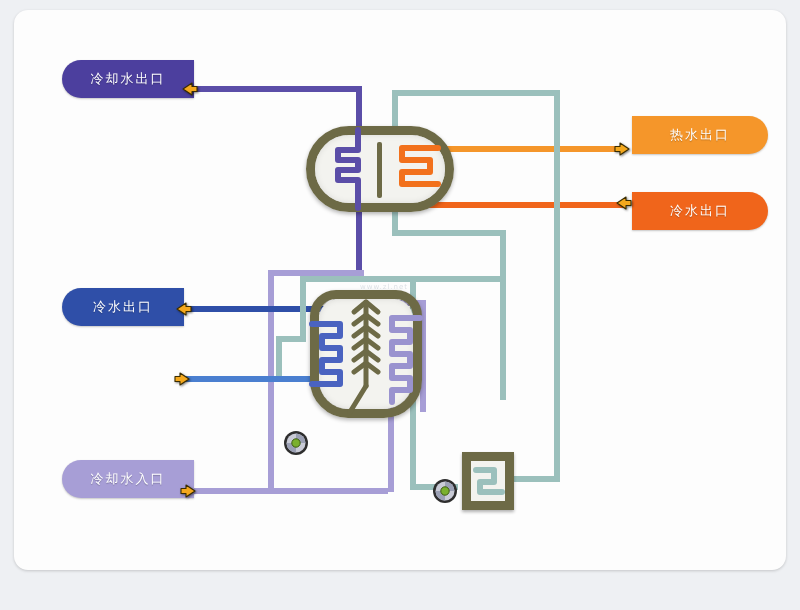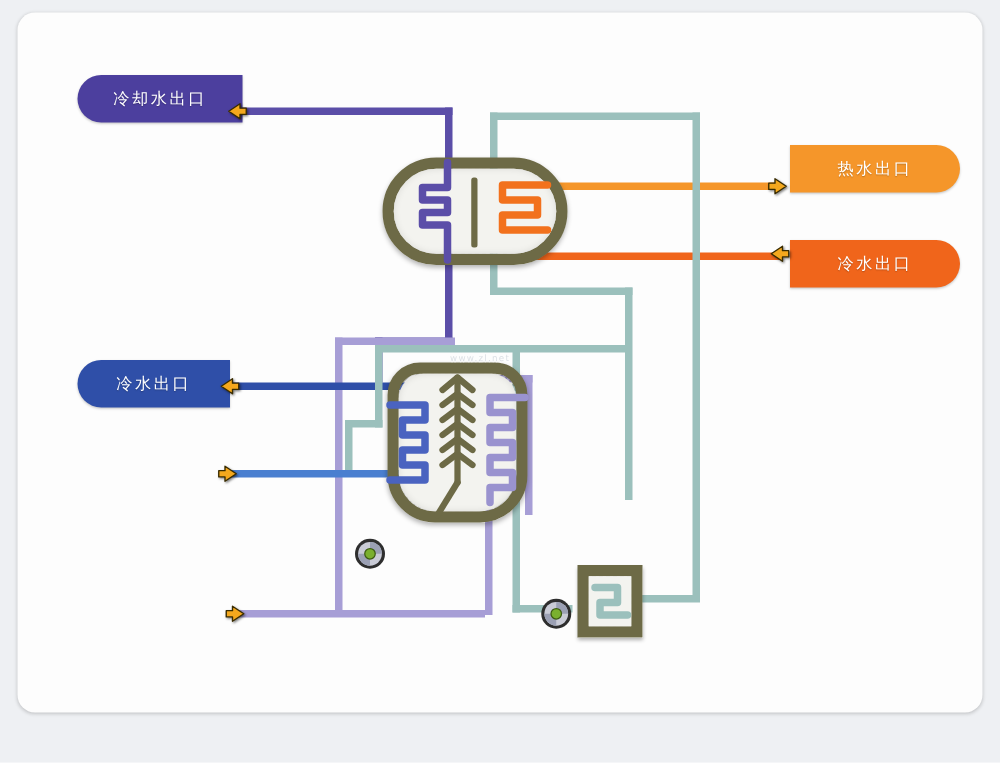--- a/index.html
+++ b/index.html
@@ -191,20 +191,23 @@
       <circle cx="13" cy="13" r="4.2" fill="#7ab02e" stroke="#3d5c12" stroke-width="1"></circle>
     </svg>
   </div>
 
   <div class="pill left" style="left:62px;top:60px;width:132px;background:#4c3f9e;">
     <span>冷却水出口</span>
   </div>
   <div class="pill left" style="left:62px;top:288px;width:122px;background:#2f4fa8;">
     <span>冷水出口</span>
   </div>
+  <div class="pill left" style="left:62px;top:460px;width:132px;background:#a79ed6;">
+    <span>冷却水入口</span>
+  </div>
   <div class="pill right" style="left:632px;top:116px;width:136px;background:#f5962a;">
     <span>热水出口</span>
   </div>
   <div class="pill right" style="left:632px;top:192px;width:136px;background:#f0651b;">
     <span>冷水出口</span>
   </div>
 
   <div class="arrow" style="left:180px;top:80px;">
     <svg width="18" height="18" viewBox="0 0 18 18">
         <path d="M12 3 L12 6.5 L17 6.5 L17 11.5 L12 11.5 L12 15 L3 9 Z" fill="#f4a81d" stroke="#3a2c00" stroke-width="1.1" stroke-linejoin="round"></path>

